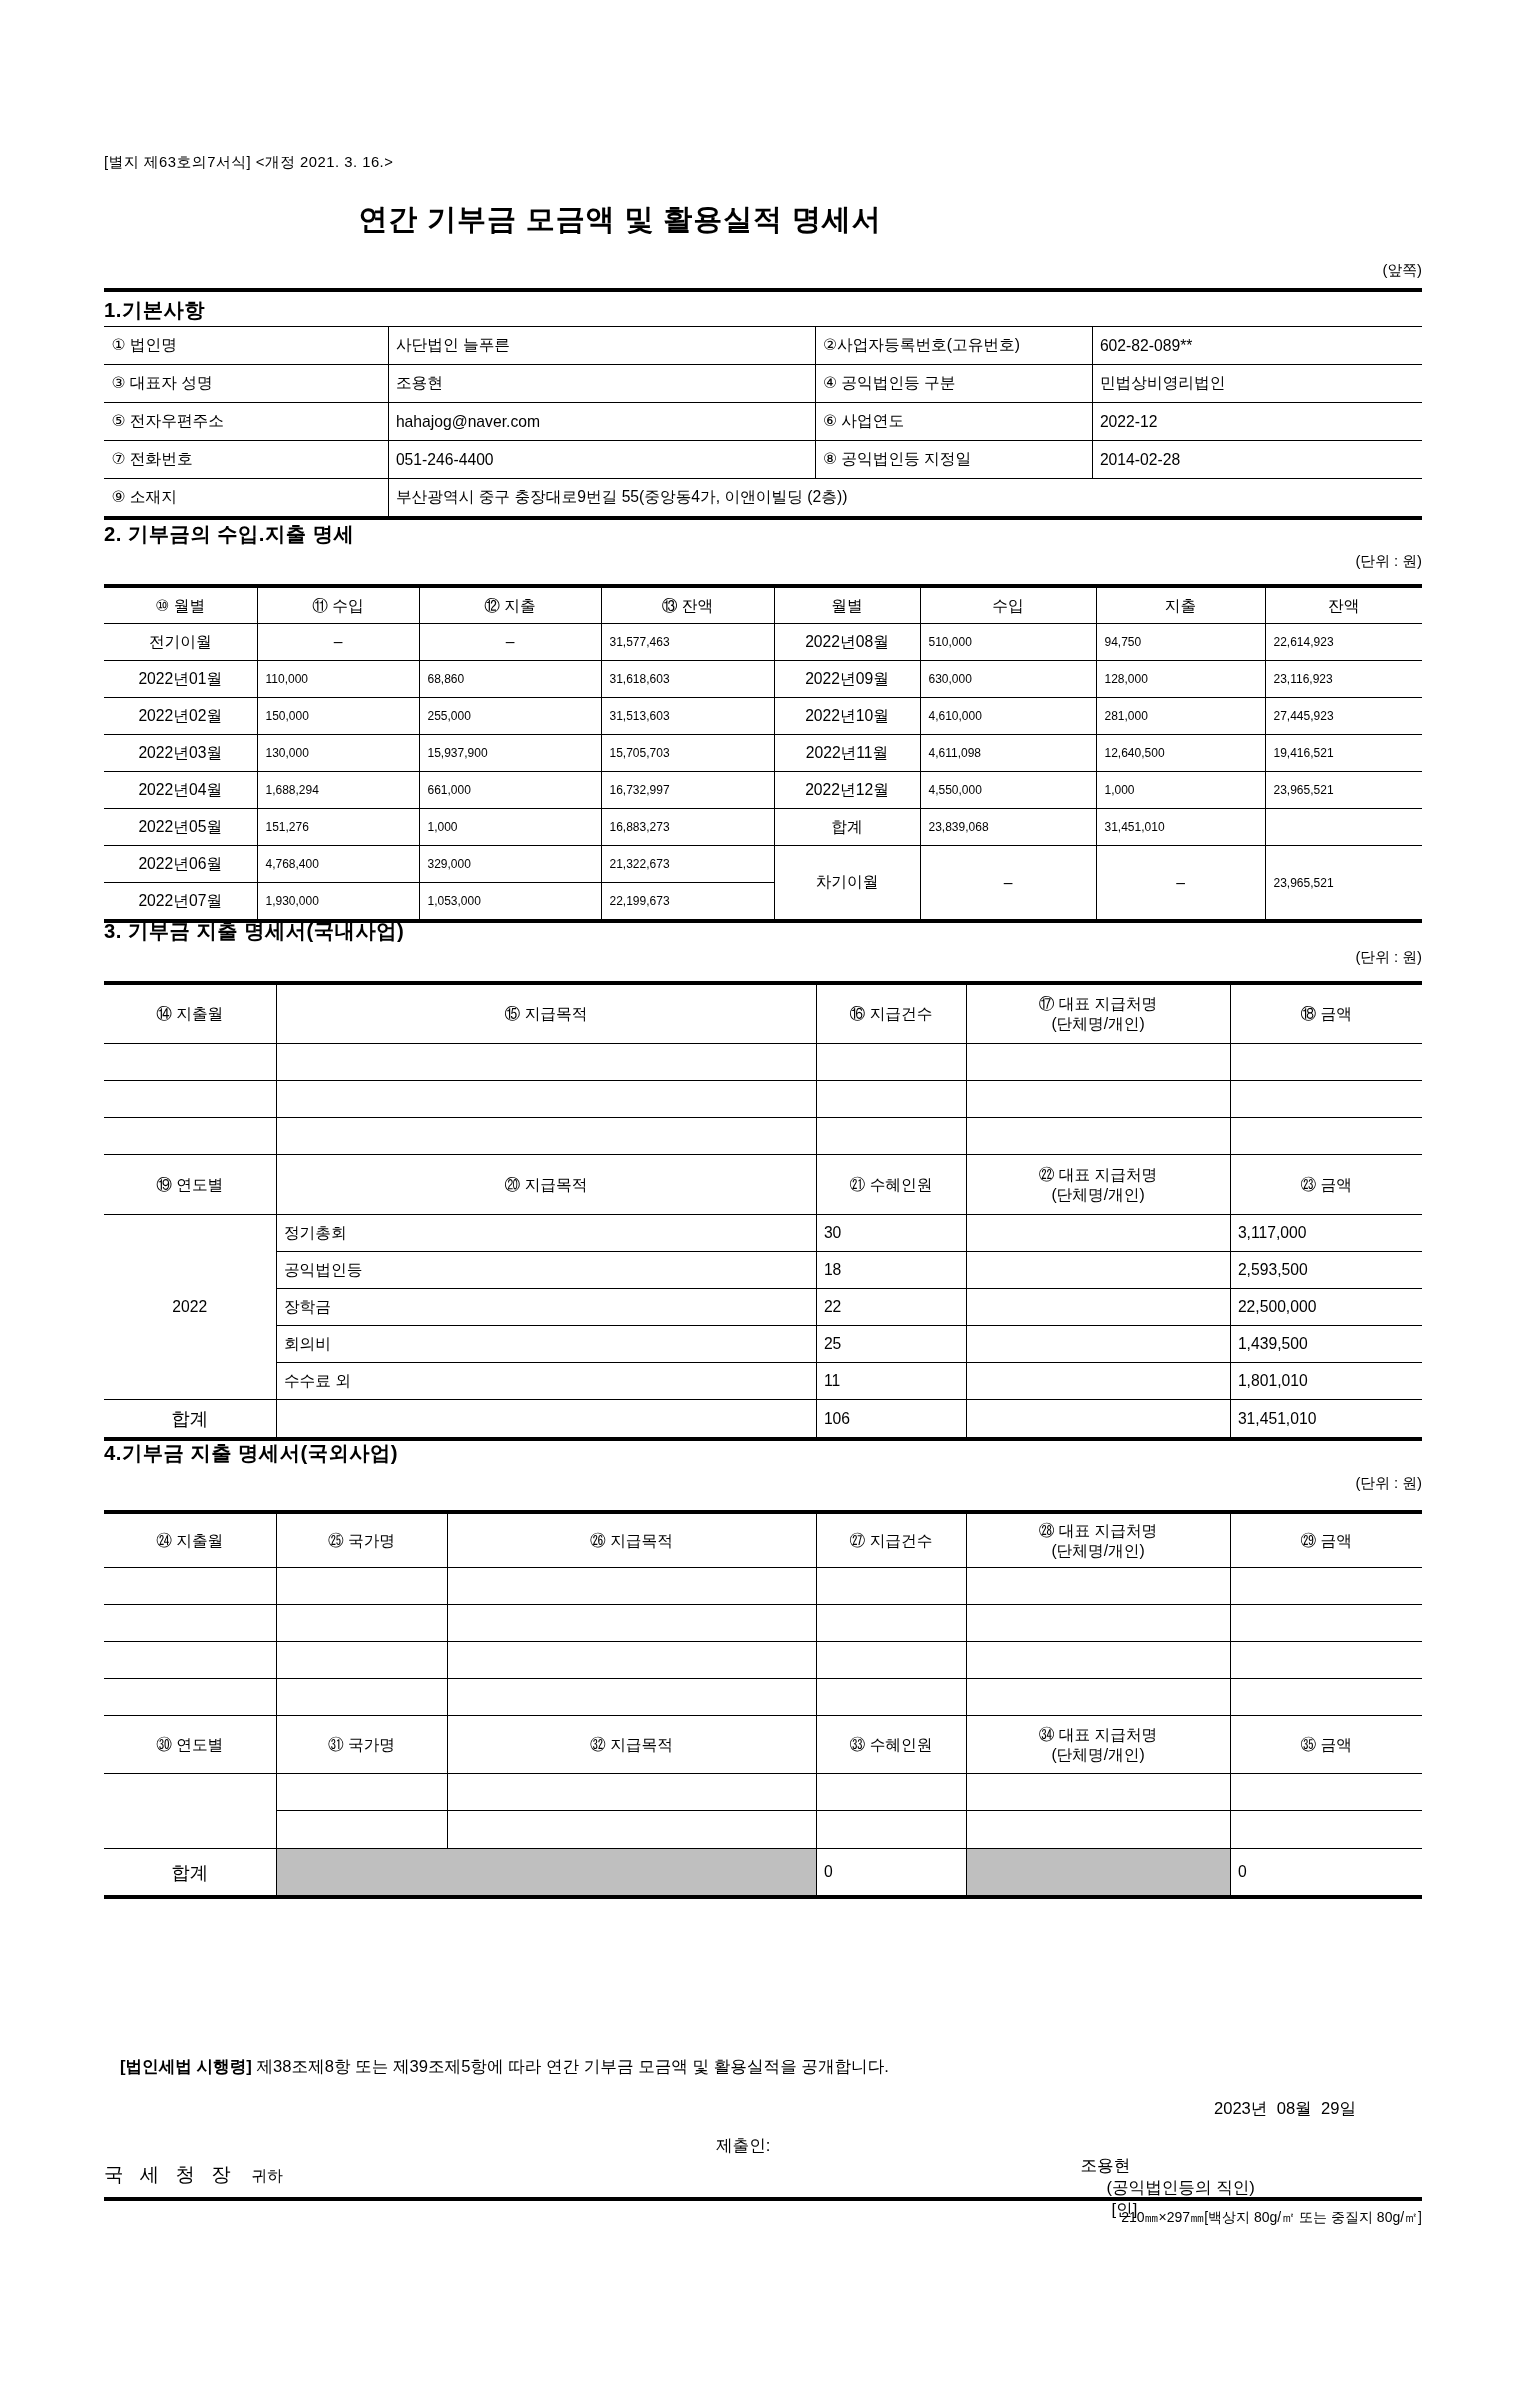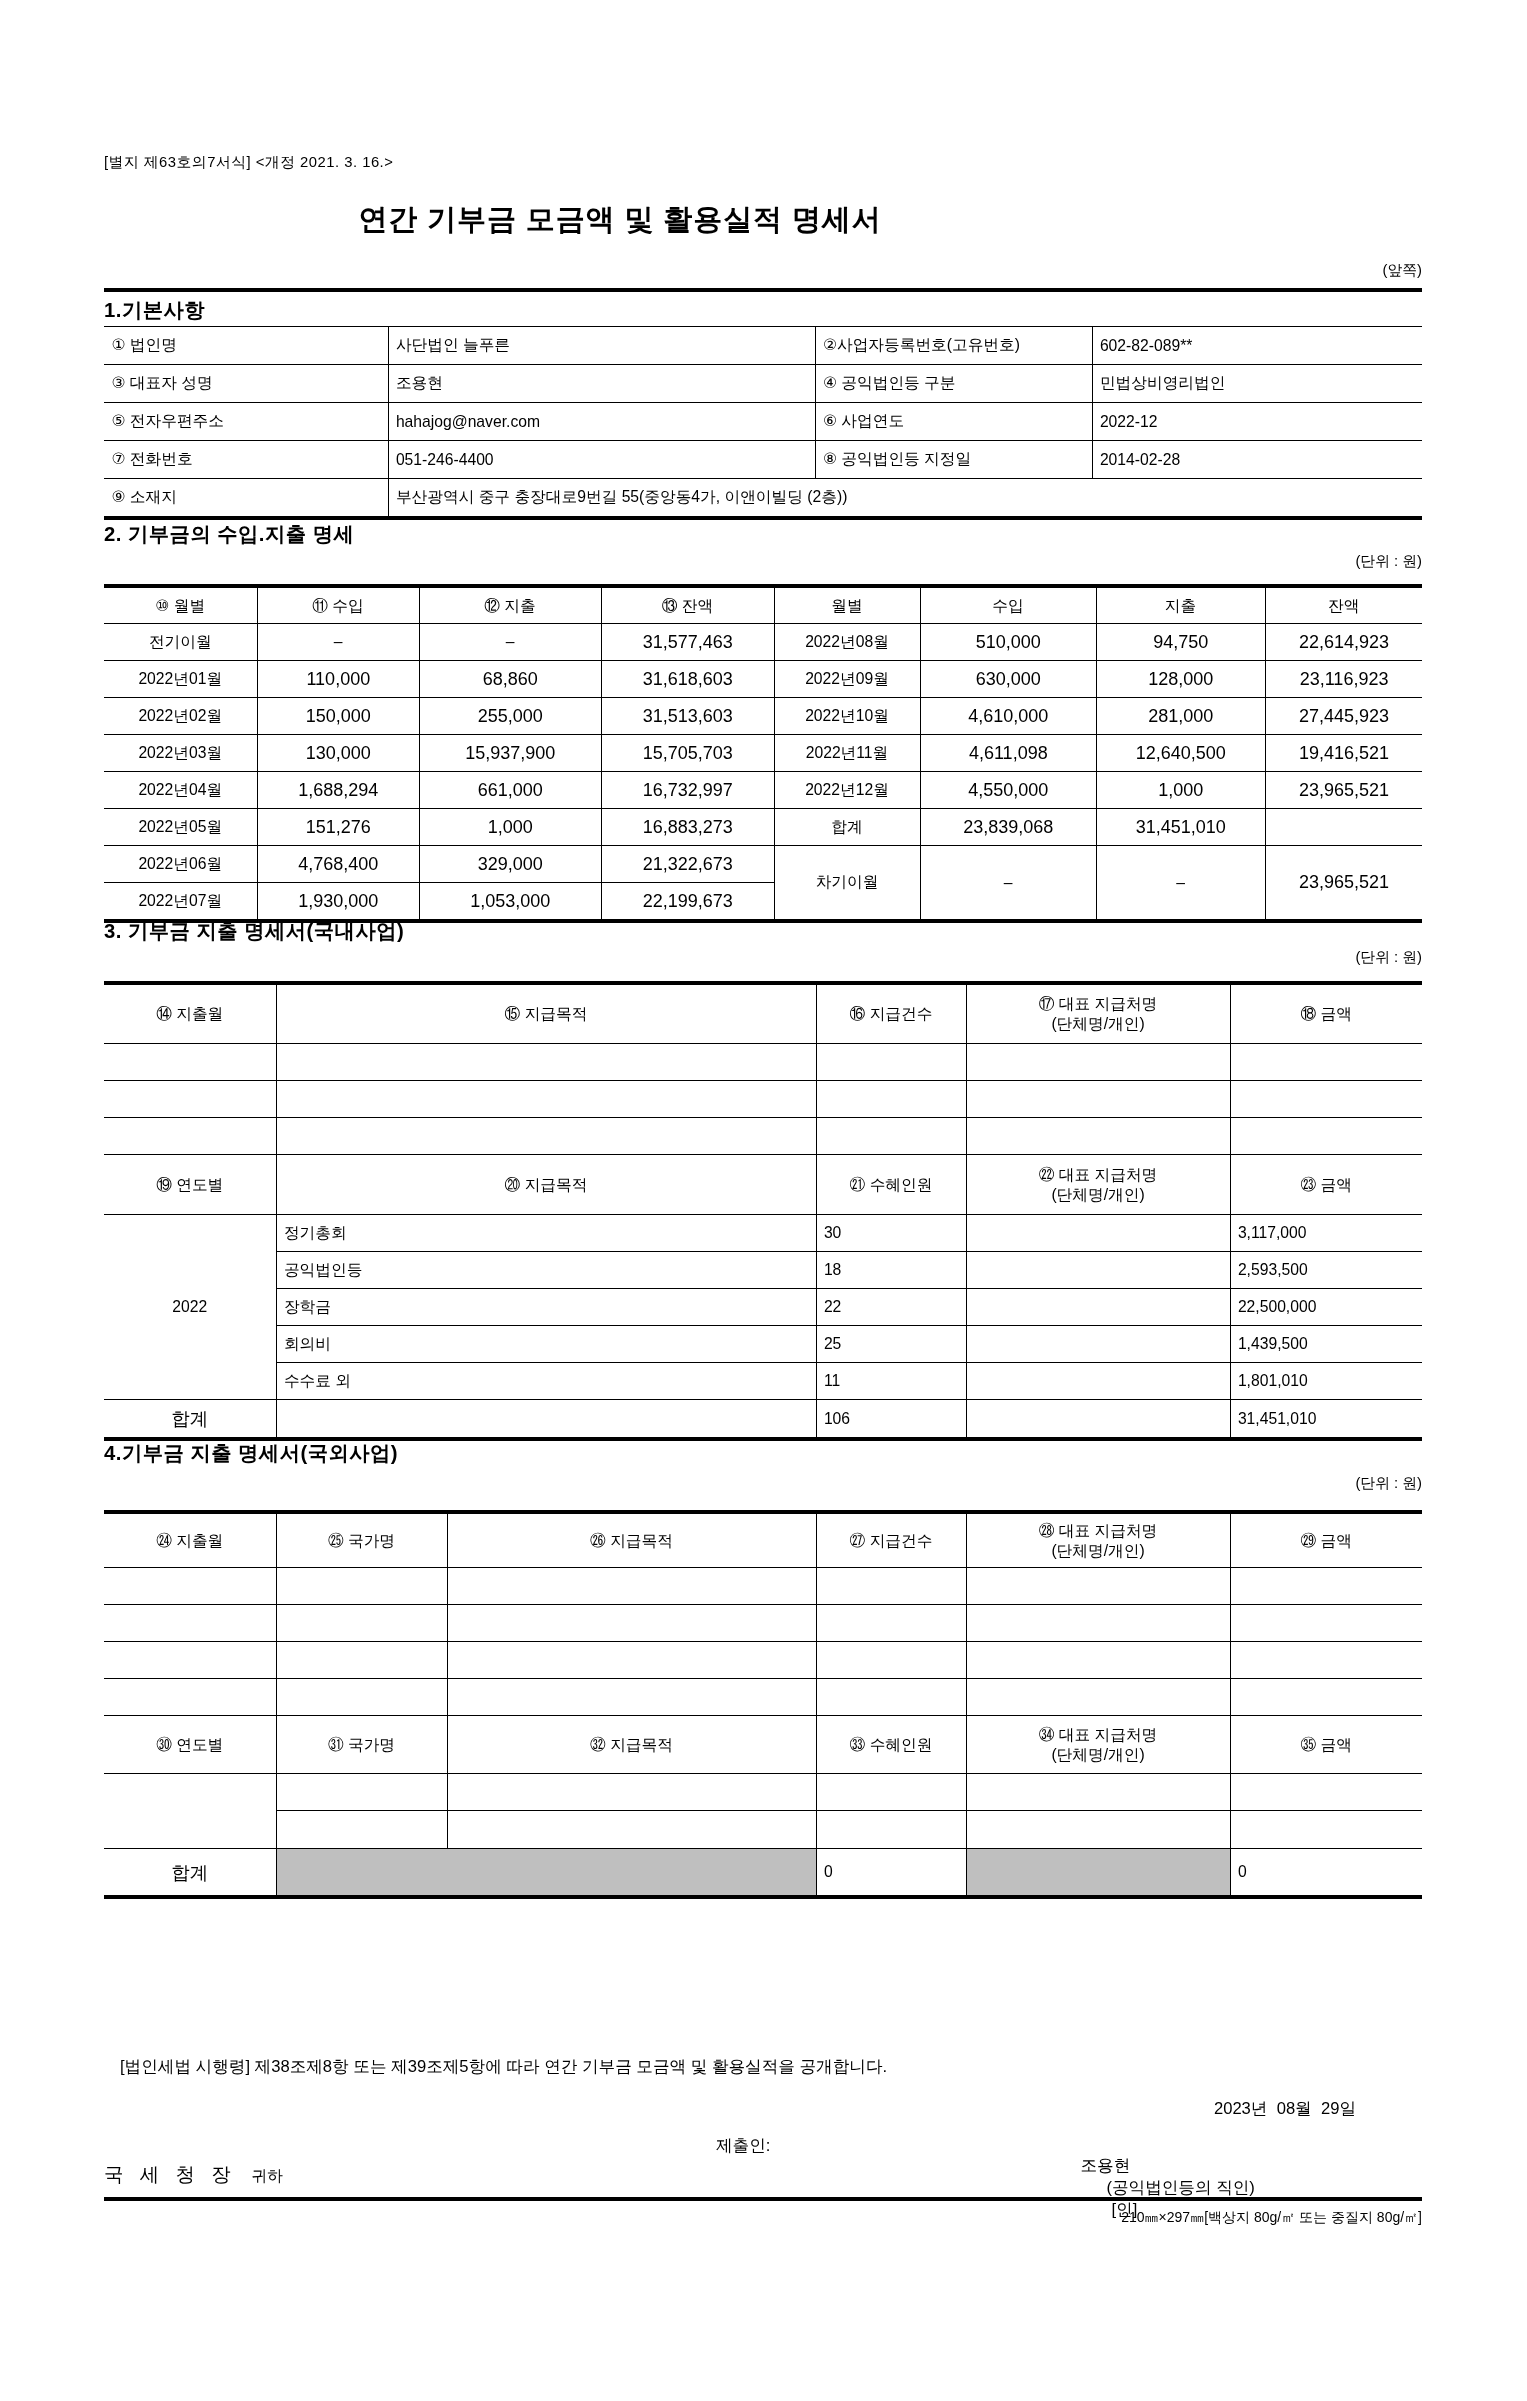--- a/index.html
+++ b/index.html
@@ -17,21 +17,21 @@
   .unit-label{left:104px;width:1318px;text-align:right;font-size:14.8px;}
 
   table{border-collapse:collapse;table-layout:fixed;position:absolute;left:104px;}
   td,th{border:1.8px solid #000;padding:0 7.4px;font-size:15.7px;font-weight:normal;overflow:hidden;white-space:nowrap;}
   td:first-child,th:first-child{border-left:none;}
   td:last-child,th:last-child{border-right:none;}
   th{text-align:center;white-space:pre-line;line-height:1.25;}
   .ctr{text-align:center;}
   .lft{text-align:left;}
   .rgt{}
-  .num{text-align:center;font-size:18px;padding-left:8px;}
+  .num{text-align:left;font-size:12px;padding-left:8px;}
   .gray{background:#bfbfbf;}
 
   .t1{top:326px;width:1318px;border-top:1.8px solid #000;border-bottom:4.6px solid #000;}
   .t1 td{height:37px;}
   .t1 .lbl{text-align:left;}
 
   .t2{top:584px;width:1318px;border-top:4.6px solid #000;border-bottom:4.6px solid #000;}
   .t2 th{height:35px;}
   .t2 td{height:36px;}
 
@@ -44,21 +44,21 @@
 
   .t4{top:1510px;width:1318px;border-top:4.6px solid #000;border-bottom:4.6px solid #000;}
   .t4 .h1 th{height:53px;}
   .t4 .h2 th{height:57px;}
   .t4 td{height:36px;}
   .t4 .yr2 td{height:37px;}
   .t4 .total td{height:46px;}
   .t4 .total .sum-label{font-size:18.5px;}
 
   .law-line{left:120px;top:2056px;font-size:16.6px;}
-  .law-ref{font-weight:normal;}
+  .law-ref{font-weight:bold;}
   .date-line{left:104px;top:2098px;width:1252px;text-align:right;font-size:16.6px;white-space:pre;}
   .submit-label{left:716px;top:2135px;font-size:16.6px;}
   .submit-right{left:1062px;top:2135px;font-size:16.6px;white-space:pre;}
   .seal-note{margin-left:26px;}
   .seal{margin-left:31px;}
   .addressee{left:104px;top:2161px;font-size:15.7px;}
   .addr-main{font-size:19.4px;font-weight:normal;letter-spacing:5.5px;}
   .addr-suffix{margin-left:11px;font-size:15.7px;}
   .bottom-rule{top:2197px;border-top:4.6px solid #000;}
   .footer-note{left:104px;top:2209px;width:1318px;text-align:right;font-size:14px;}

